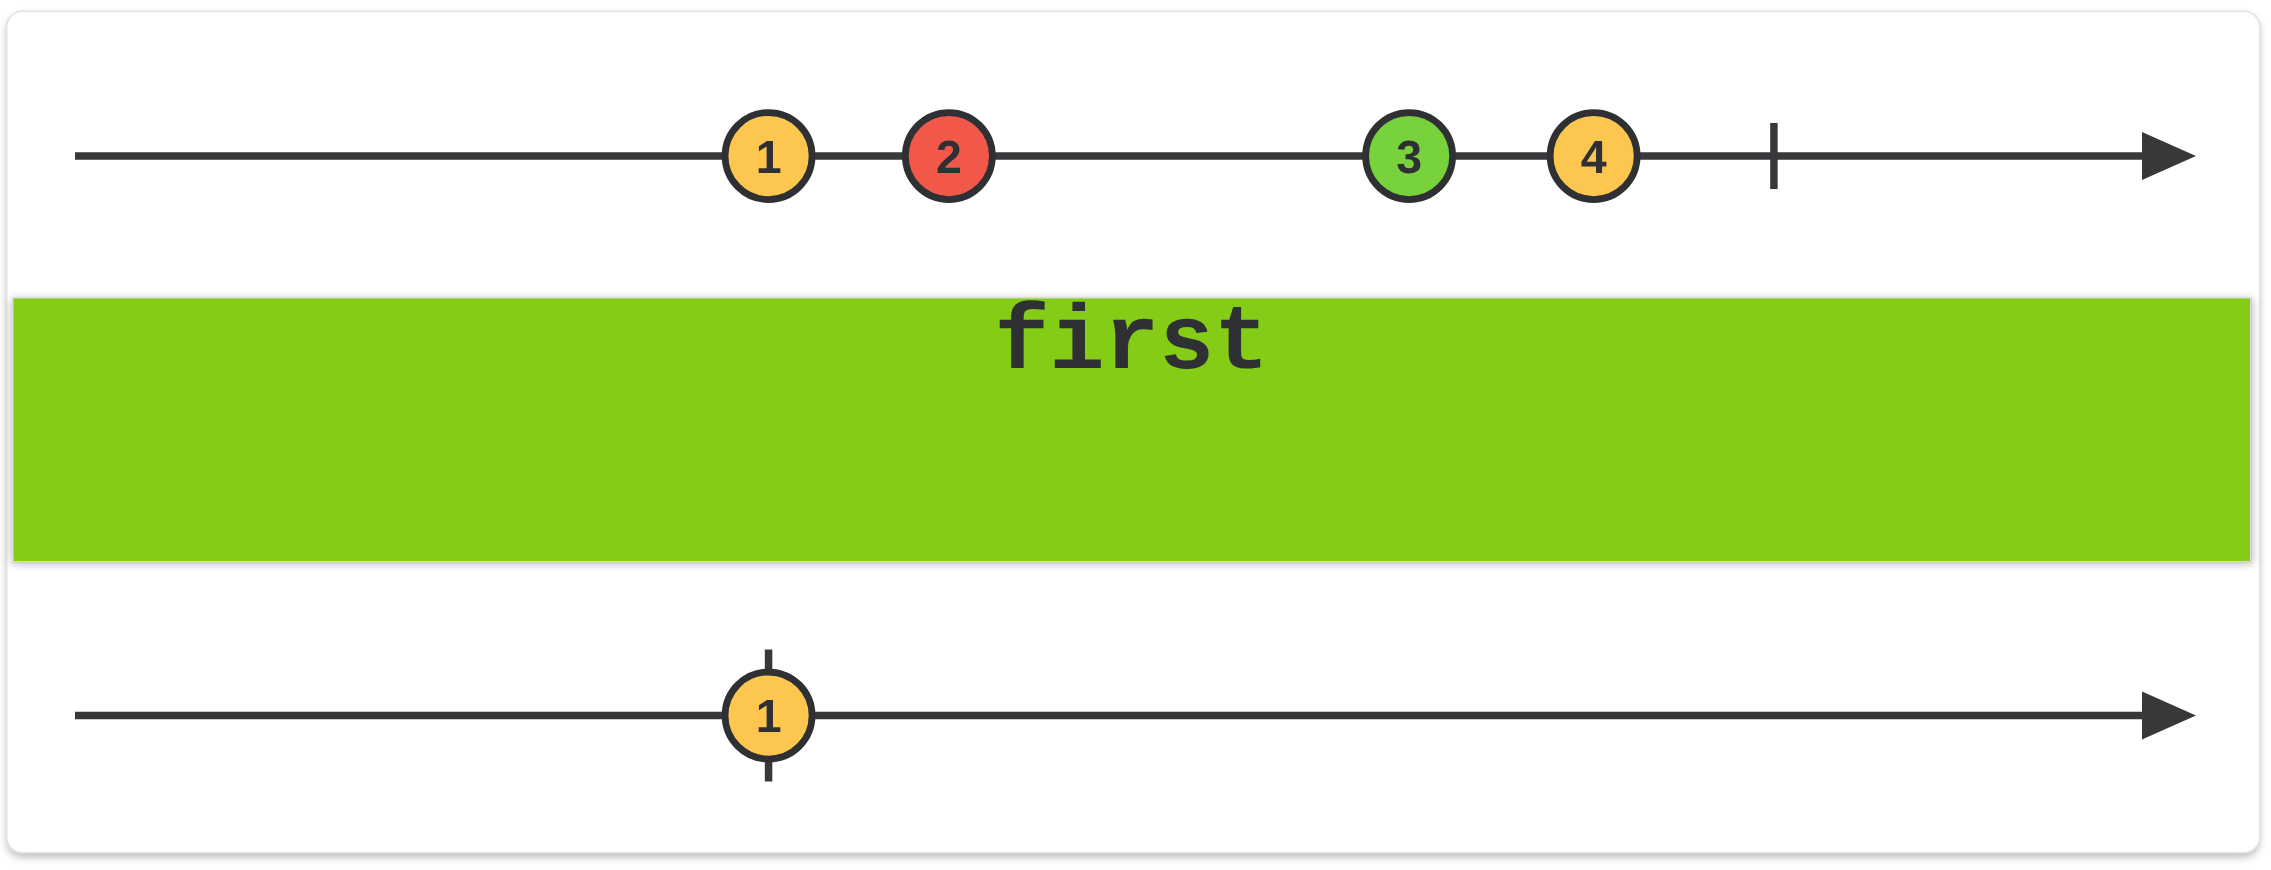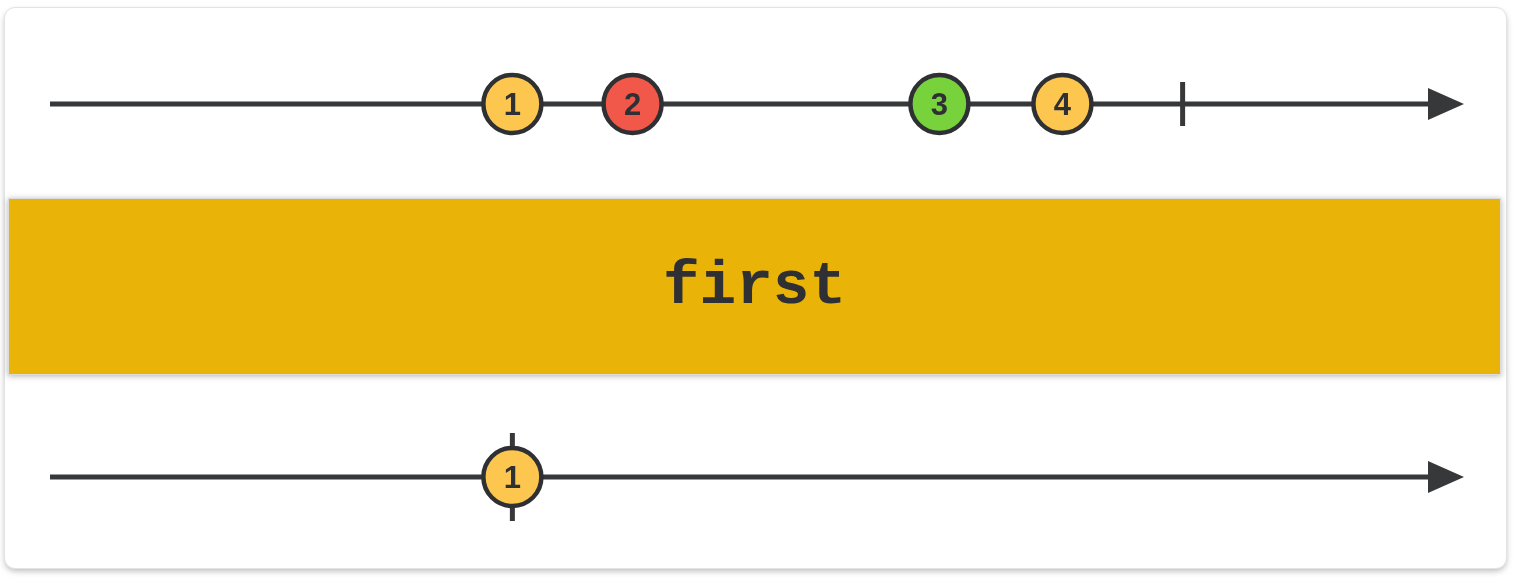--- a/index.html
+++ b/index.html
@@ -32,26 +32,25 @@
     top: 0;
     width: 1514px;
     height: 580px;
   }
   .operator-box {
     position: absolute;
     left: 8px;
     top: 198px;
     width: 1493px;
     height: 177px;
-    background: #eab308;
+    background: #84cc16;
     border: 1px solid #dcdcdc;
     box-shadow: 0 1px 6px rgba(0,0,0,0.30);
     box-sizing: border-box;
     display: flex;
-    align-items: center;
     justify-content: center;
   }
   .operator-label {
     font-family: "Liberation Mono", monospace;
     font-size: 61px;
     font-weight: 600;
     color: #2f3033;
     line-height: 1;
     user-select: none;
   }

